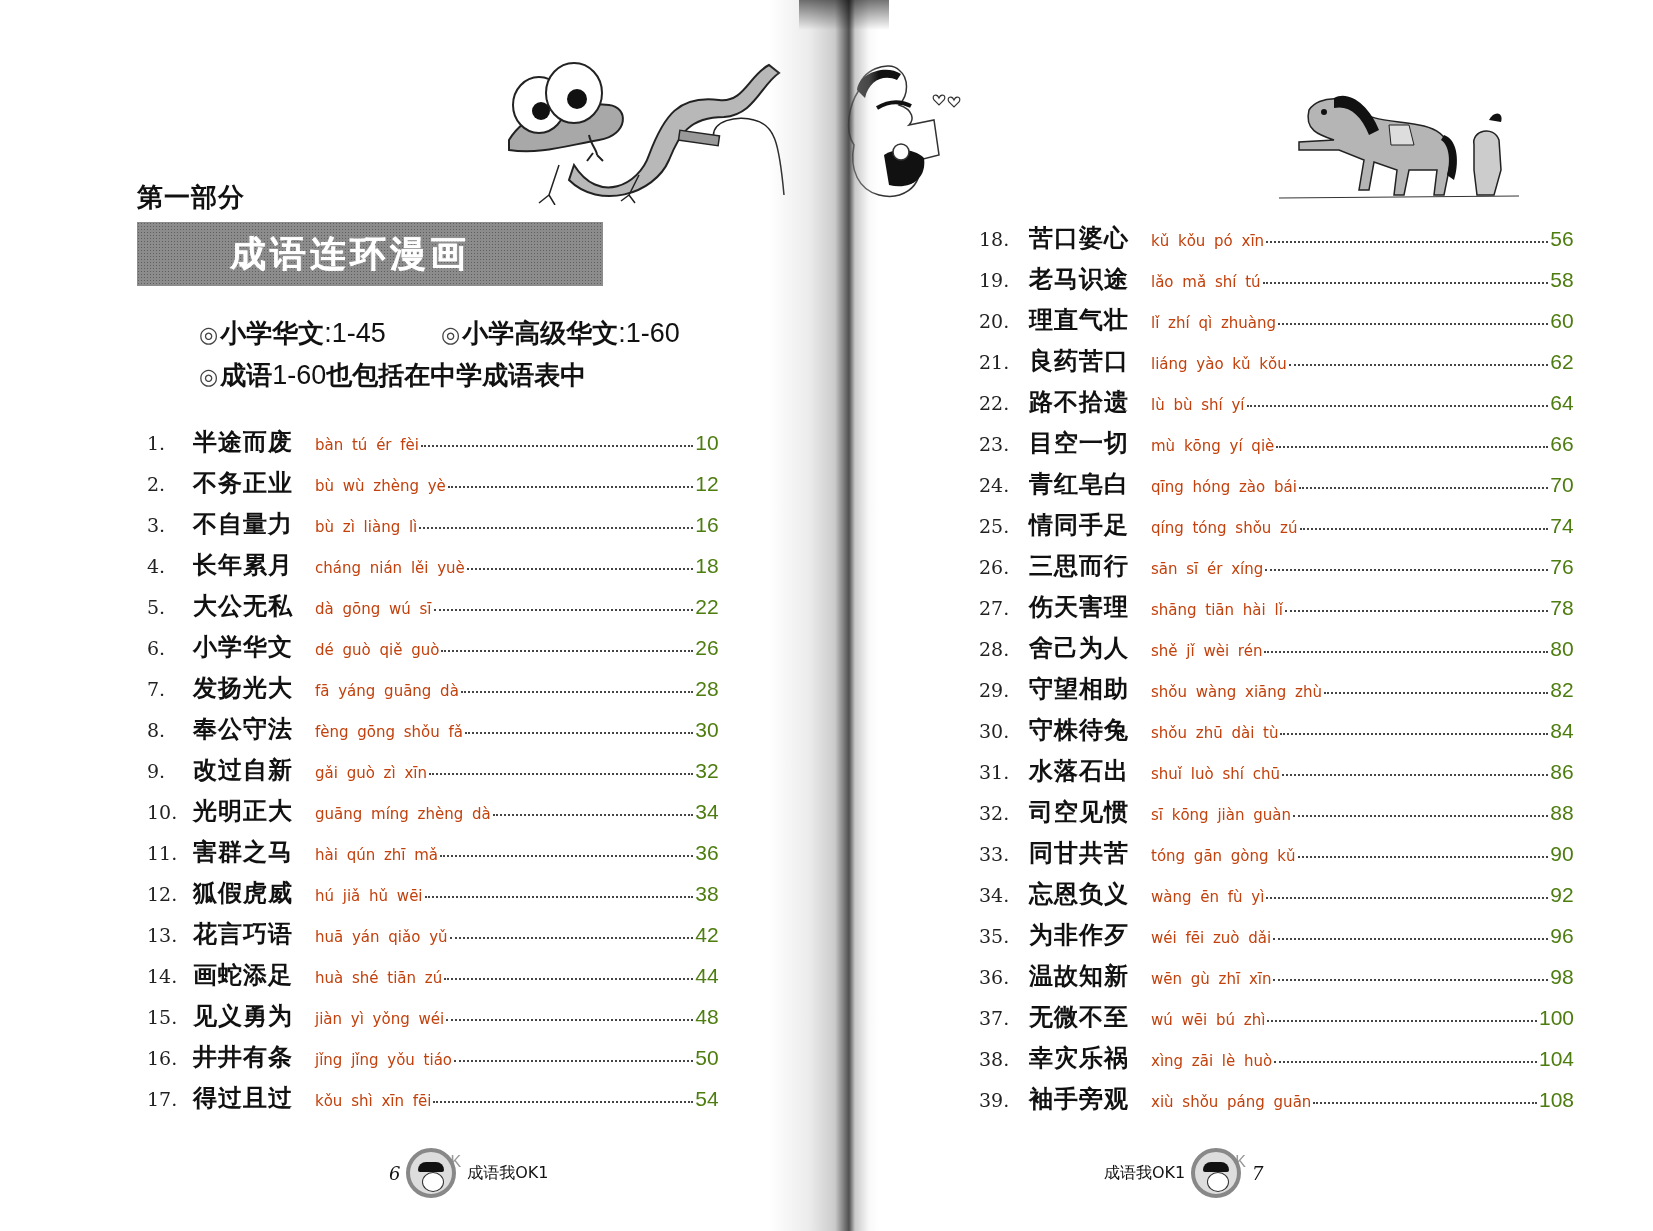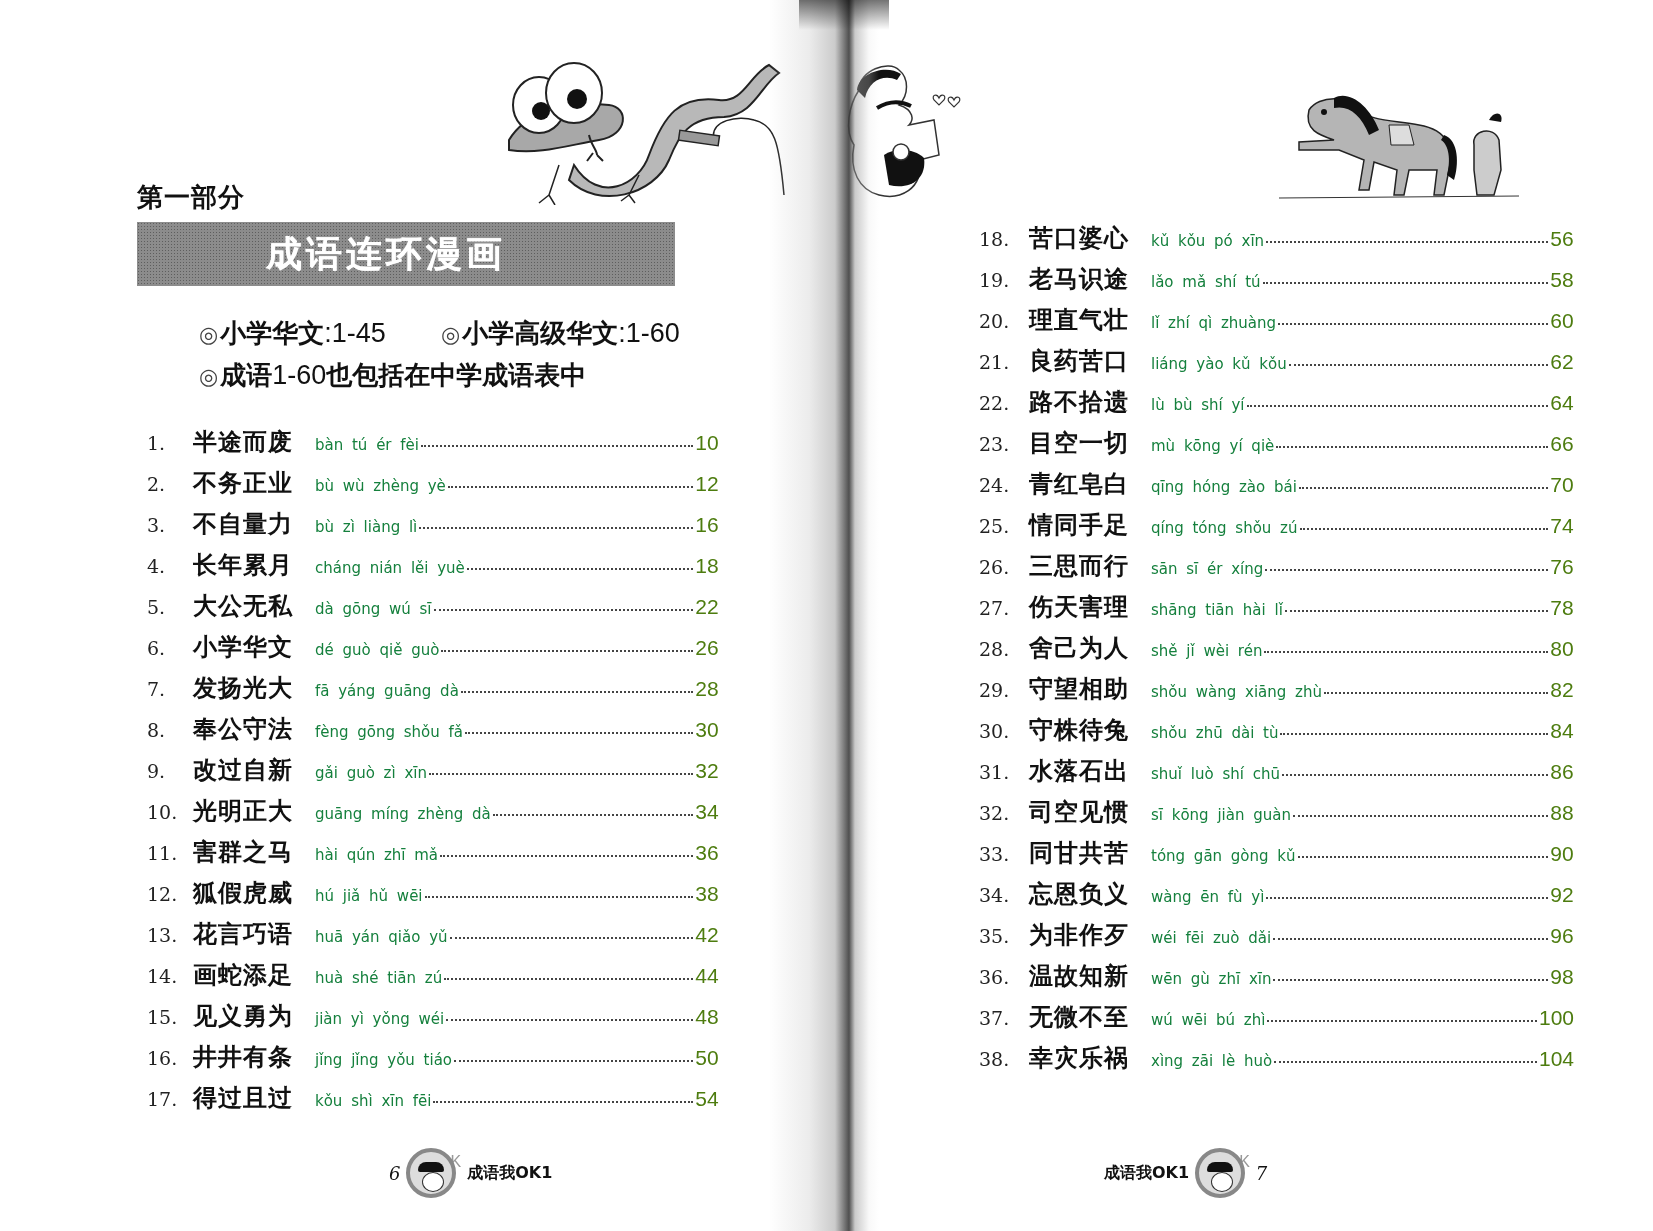--- a/index.html
+++ b/index.html
@@ -28,21 +28,21 @@
     .page { position: absolute; top: 0; height: 1231px; }
     .page-left { left: 0; width: 800px; }
     .page-right { left: 830px; width: 661px; }
 
     
     .part-label {
       position: absolute; left: 128px; top: 180px;
       font-family: "DejaVu Sans", sans-serif; font-weight: bold; font-size: 26px; letter-spacing: 1px;
     }
     .banner {
-      position: absolute; left: 128px; top: 222px; width: 538px; height: 64px;
+      position: absolute; left: 128px; top: 222px; width: 466px; height: 64px;
       background-color: #8c8c8c;
       background-image: radial-gradient(#5e5e5e 0.8px, transparent 0.9px);
       background-size: 3px 3px;
       display: flex; align-items: center; justify-content: center;
     }
     .banner-title {
       color: #fff; font-weight: bold; font-size: 36px; letter-spacing: 4px;
       font-family: "DejaVu Sans", sans-serif;
       text-shadow: 0 0 1px #fff;
       margin-left: -40px;
@@ -59,37 +59,37 @@
     .idx-list { position: absolute; list-style: none; }
     .idx-left { left: 128px; top: 426px; width: 582px; }
     .idx-right { left: 130px; top: 222px; width: 605px; }
     .idx-row { position: relative; height: 41px; display: flex; align-items: baseline; }
     .idx-no {
       width: 56px; font-family: "DejaVu Serif", serif; font-size: 19px; color: #222;
       padding-left: 10px;
     }
     .idx-right .idx-no { width: 60px; }
     .idx-idiom { font-weight: bold; font-size: 24px; letter-spacing: 1px; width: 116px; white-space: nowrap; }
-    .idx-pinyin { font-family: "DejaVu Sans", sans-serif; font-size: 15px; color: #15803d; white-space: nowrap; padding-left: 6px; word-spacing: 4px; }
+    .idx-pinyin { font-family: "DejaVu Sans", sans-serif; font-size: 15px; color: #c2410c; white-space: nowrap; padding-left: 6px; word-spacing: 4px; }
     .idx-leader { flex: 1; border-bottom: 2px dotted #444; margin: 0 2px; transform: translateY(-3px); }
     .idx-page { font-family: "Liberation Sans", sans-serif; font-size: 21px; color: #4d7c0f; min-width: 24px; text-align: center; }
 
     
     .footer { position: absolute; top: 1148px; display: flex; align-items: center; gap: 6px; }
     .footer-left { left: 380px; }
     .footer-right { left: 265px; }
     .pg-num { font-family: "DejaVu Serif", serif; font-style: italic; font-size: 18px; }
     .logo {
       width: 50px; height: 50px; border-radius: 50%;
       border: 4px solid #888; background: #ddd; position: relative; overflow: hidden;
     }
     .logo::before { content: ""; position: absolute; left: 8px; top: 10px; width: 26px; height: 10px; background: #111; border-radius: 8px 8px 2px 2px; }
     .logo::after { content: ""; position: absolute; left: 12px; top: 20px; width: 20px; height: 18px; background: #fff; border-radius: 50%; border: 1px solid #333; }
     .logo-k { font-family: "Liberation Sans", sans-serif; font-size: 16px; color: #999; margin-left: -12px; margin-top: -22px; }
-    .brand { font-weight: bold; font-size: 16px; font-family: "DejaVu Sans", sans-serif; }
+    .brand { font-weight: normal; font-size: 16px; font-family: "DejaVu Sans", sans-serif; }
 
     
     .illus { position: absolute; }
   </style>
 </head>
 <body>
 
 <div class="spread">
 
   <div class="page page-left">
@@ -418,20 +418,27 @@
           <span class="idx-leader"></span>
           <span class="idx-page">100</span>
         </li>
         <li class="idx-row">
           <span class="idx-no">38.</span>
           <span class="idx-idiom">幸灾乐祸</span>
           <span class="idx-pinyin">xìng zāi lè huò</span>
           <span class="idx-leader"></span>
           <span class="idx-page">104</span>
         </li>
+        <li class="idx-row">
+          <span class="idx-no">39.</span>
+          <span class="idx-idiom">袖手旁观</span>
+          <span class="idx-pinyin">xiù shǒu páng guān</span>
+          <span class="idx-leader"></span>
+          <span class="idx-page">108</span>
+        </li>
       </ol>
 
     <div class="footer footer-right">
       <span class="brand">成语我OK1</span>
       <span class="logo"></span>
       <span class="logo-k">K</span>
       <span class="pg-num">7</span>
     </div>
   </div>
 

